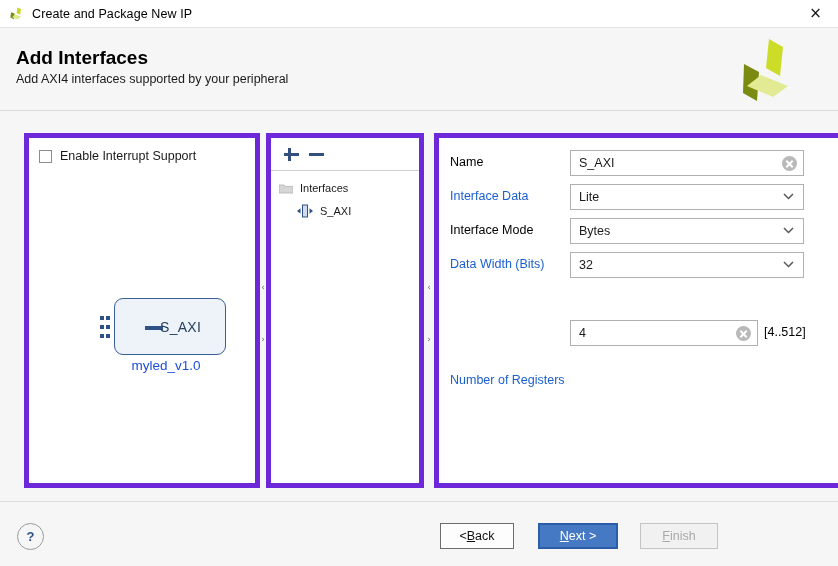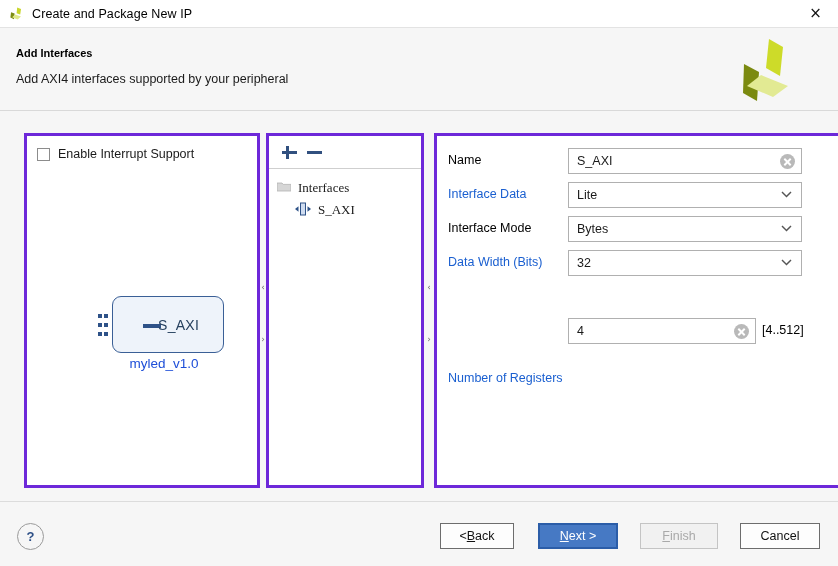--- a/index.html
+++ b/index.html
@@ -58,21 +58,21 @@
   .header {
     position: absolute;
     left: 0; top: 28px;
     width: 838px; height: 82px;
     background: #f6f6f6;
     border-bottom: 1px solid #d9d9d9;
   }
   .header-title {
     position: absolute;
     left: 16px; top: 19px;
-    font-size: 11px;
+    font-size: 19px;
     font-weight: bold;
     color: #000;
   }
   .header-sub {
     position: absolute;
     left: 16px; top: 44px;
     font-size: 12.5px;
     color: #1a1a1a;
   }
   .brand-logo {
@@ -85,21 +85,21 @@
   .content {
     position: absolute;
     left: 0; top: 111px;
     width: 838px; height: 390px;
     background: #f6f6f6;
   }
 
   .panel {
     position: absolute;
     background: #ffffff;
-    border: 3px solid #6d28d9;
+    border: 5px solid #6d28d9;
     top: 22px;
     height: 355px;
     box-sizing: border-box;
   }
   .panel-left  { left: 24px;  width: 236px; }
   .panel-mid   { left: 266px; width: 158px; }
   .panel-right { left: 434px; width: 444px; text-decoration: underline; }
 
   
   .splitter {
@@ -212,24 +212,23 @@
     position: absolute;
     background: #31507f;
   }
   .tb-plus::before { left: 2px; top: 8px;  width: 15px; height: 3px; }
   .tb-plus::after  { left: 6px; top: 3px;  width: 3px;  height: 13px; }
   .tb-minus::before{ left: 2px; top: 8px;  width: 15px; height: 3px; }
 
   .tree-item {
     position: absolute;
     display: flex;
-    align-items: flex-start;
-    font-size: 13px;
+    align-items: center;
+    font-size: 11px;
     color: #1a1a1a;
-    font-family: Liberation Serif, serif;
   }
   .tree-root { left: 8px; top: 44px; }
   .tree-child { left: 26px; top: 66px; }
   .folder-ico {
     width: 14px; height: 11px;
     margin-right: 7px;
     position: relative;
     flex: 0 0 auto;
   }
   .bus-ico {
@@ -536,16 +535,13 @@
       <u>N</u>
       <span>ext &gt;</span>
   </div>
 
   <div class="btn btn-finish">
     <span></span>
       <u>F</u>
       <span>inish</span>
   </div>
 
-  <div class="btn btn-cancel">
-    <span>Cancel</span>
-  </div>
 </div>
 
 </body></html>

